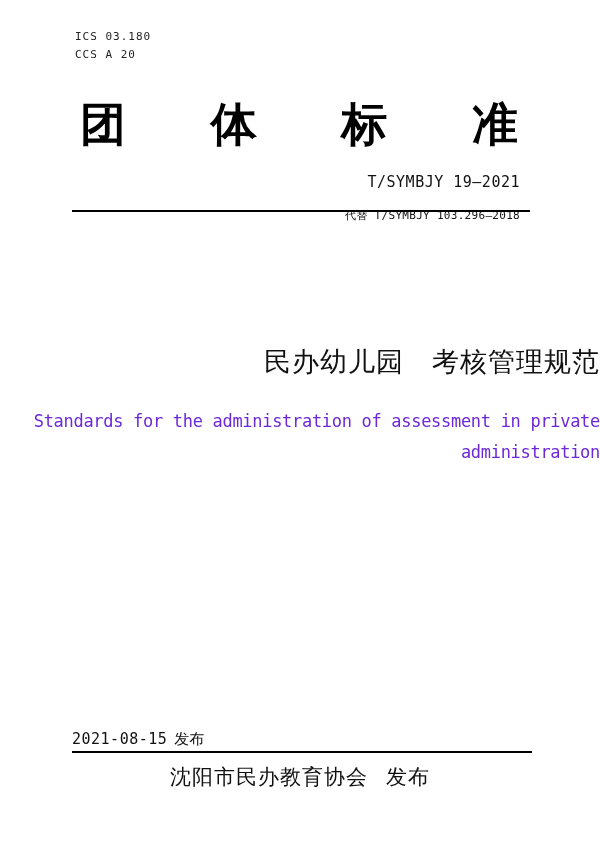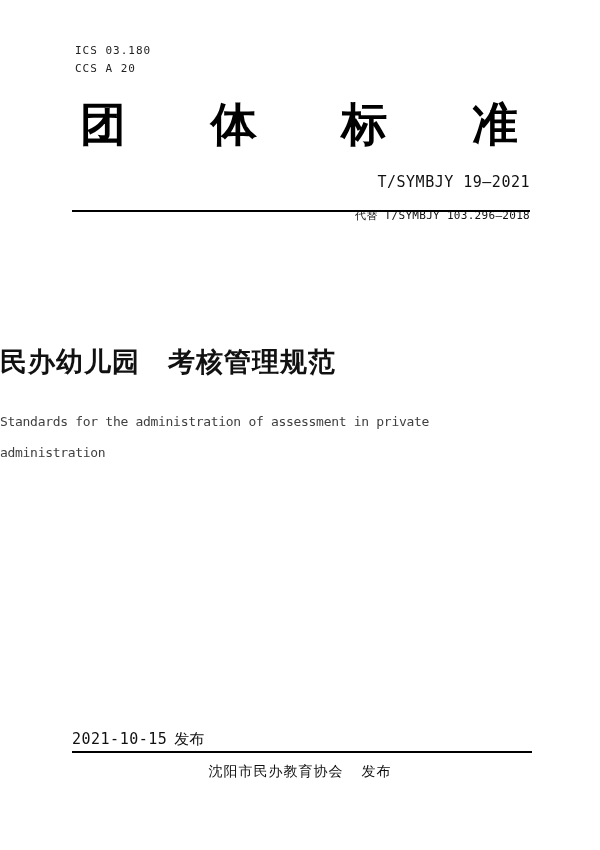--- a/index.html
+++ b/index.html
@@ -11,21 +11,21 @@
     margin: 0 auto;
     background: #ffffff;
     color: #1a1a1a;
     font-family: "Liberation Sans", sans-serif;
     overflow: hidden;
   }
   .mono { font-family: "DejaVu Sans Mono", monospace; }
 
   .ics-block {
     position: absolute;
-    top: 42px;
+    top: 28px;
     left: 75px;
     font-size: 11px;
     line-height: 18px;
     letter-spacing: 1px;
     color: #222;
   }
 
   .banner {
     position: absolute;
     top: 97px;
@@ -35,21 +35,21 @@
     justify-content: space-between;
     font-size: 46px;
     font-weight: 700;
     line-height: 54px;
     color: #000;
   }
 
   .std-no {
     position: absolute;
     top: 172px;
-    right: 70px;
+    right: 80px;
     text-align: right;
     color: #111;
   }
   .std-no .primary {
     font-size: 15px;
     line-height: 20px;
     letter-spacing: 0.5px;
   }
   .std-no .replaces {
     font-size: 11px;
@@ -65,37 +65,37 @@
     background: #000;
   }
   .rule-top { top: 210px; width: 458px; }
   .rule-bottom { top: 751px; width: 460px; }
 
   .doc-title-zh {
     position: absolute;
     top: 344px;
     left: 0;
     width: 100%;
-    text-align: left;
+    text-align: right;
     font-size: 27px;
-    font-weight: 700;
+    font-weight: 400;
     letter-spacing: 1px;
     color: #111;
   }
 
   .doc-title-en {
     position: absolute;
     top: 406px;
     left: 0;
     width: 100%;
-    text-align: left;
-    font-size: 13px;
+    text-align: right;
+    font-size: 17px;
     line-height: 31px;
     letter-spacing: -0.3px;
-    color: #404040;
+    color: #6d28d9;
   }
 
   .date-row {
     position: absolute;
     top: 730px;
     left: 72px;
     width: 473px;
     display: flex;
     justify-content: space-between;
     font-size: 15px;
@@ -103,21 +103,21 @@
   }
   .date-row .date { font-family: "DejaVu Sans Mono", monospace; letter-spacing: 0.5px; }
   .date-row .label { margin-left: 7px; }
 
   .publisher-row {
     position: absolute;
     top: 763px;
     left: 0;
     width: 100%;
     text-align: center;
-    font-size: 14px;
+    font-size: 21px;
     color: #111;
     letter-spacing: 1px;
   }
   .publisher-row .pub-label { margin-left: 18px; }
 </style>
 </head>
 <body>
 
 <div class="page">
 
@@ -142,21 +142,21 @@
 
   <div class="doc-title-zh">民办幼儿园　考核管理规范</div>
 
   <div class="doc-title-en mono">
     <div>Standards for the administration of assessment in private</div>
     <div>administration</div>
   </div>
 
   <div class="date-row">
     <div>
-      <span class="date">2021-10-15</span><span class="label">发布</span>
+      <span class="date">2021-08-15</span><span class="label">发布</span>
     </div>
   </div>
 
   <div class="rule rule-bottom"></div>
 
   <div class="publisher-row">
     <span>沈阳市民办教育协会</span><span class="pub-label">发布</span>
   </div>
 
 </div>

